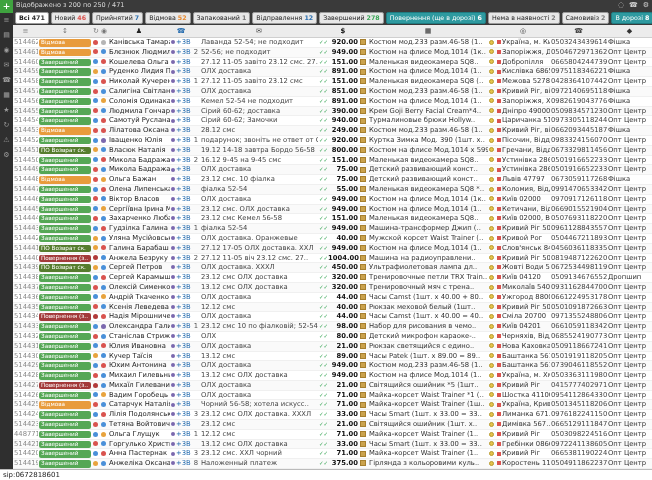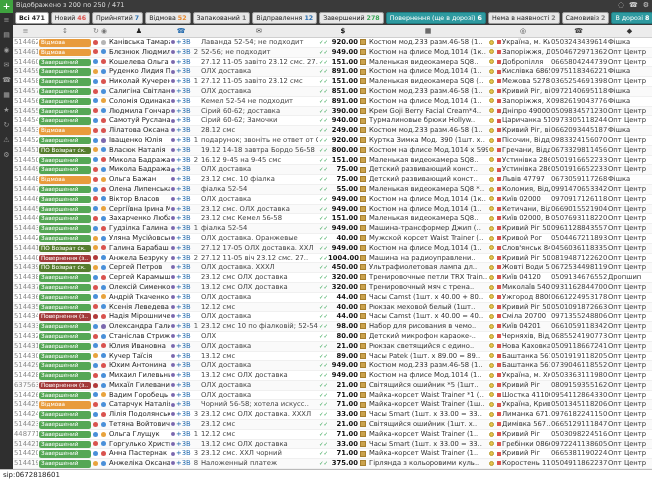--- a/index.html
+++ b/index.html
@@ -236,21 +236,21 @@
           <div class="c w-nm">Николай Кучеренко</div>
           <div class="c w-ph"><span class="mini"></span><span>+3В</span></div>
           <div class="c w-n">1</div>
           <div class="c w-ds">27.12 11-05 завіто 23.12 смс</div>
           <div class="c w-ck">✓✓</div>
           <div class="c w-pr">151.00</div>
           <div class="c w-pi"><span class="pico"></span></div>
           <div class="c w-pd">Маленькая видеокамера SQ8 (..</div>
           <div class="c w-py"><span class="pay"></span></div>
           <div class="c w-rg"><span class="regico"></span><span>Межова 52780</span></div>
-          <div class="c w-tl">0365254691398</div>
+          <div class="c w-tl">0428364107442</div>
           <div class="c w-sc">Опт Центр</div>
         </div>
         <div class="row">
           <div class="c w-id">514457</div>
           <div class="c w-st">
             <span class="badge" style="background: rgb(85, 167, 85);">Завершений</span>
           </div>
           <div class="c w-d1"><span class="dot" style="background: rgb(217, 83, 79);"></span></div>
           <div class="c w-d2"><span class="dot" style="background: rgb(74, 144, 217);"></span></div>
           <div class="c w-nm">Салигіна Світлана ..</div>
@@ -840,37 +840,37 @@
           <div class="c w-ck">✓✓</div>
           <div class="c w-pr">949.00</div>
           <div class="c w-pi"><span class="pico"></span></div>
           <div class="c w-pd">Костюм на флисе Мод.1014 (1..</div>
           <div class="c w-py"><span class="pay"></span></div>
           <div class="c w-rg"><span class="regico"></span><span>Україна, м. Хм..</span></div>
           <div class="c w-tl">0503363111980</div>
           <div class="c w-sc">Опт Центр</div>
         </div>
         <div class="row">
-          <div class="c w-id">637563</div>
+          <div class="c w-id">514427</div>
           <div class="c w-st">
             <span class="badge" style="background: rgb(163, 58, 58);">Повернення (з..</span>
           </div>
           <div class="c w-d1"><span class="dot" style="background: rgb(178, 59, 59);"></span></div>
           <div class="c w-d2"><span class="dot" style="background: rgb(74, 144, 217);"></span></div>
           <div class="c w-nm">Михаїл Гилеваний</div>
           <div class="c w-ph"><span class="mini"></span><span>+3В</span></div>
           <div class="c w-n"></div>
           <div class="c w-ds">ОЛХ доставка</div>
           <div class="c w-ck">✓✓</div>
           <div class="c w-pr">21.00</div>
           <div class="c w-pi"><span class="pico"></span></div>
           <div class="c w-pd">Світящийся ошийник *5 (1шт..</div>
           <div class="c w-py"><span class="pay"></span></div>
           <div class="c w-rg"><span class="regico"></span><span>Кривий Ріг</span></div>
-          <div class="c w-tl">0809159355162</div>
+          <div class="c w-tl">0415777402971</div>
           <div class="c w-sc">Опт Центр</div>
         </div>
         <div class="row">
           <div class="c w-id">514426</div>
           <div class="c w-st">
             <span class="badge" style="background: rgb(85, 167, 85);">Завершений</span>
           </div>
           <div class="c w-d1"><span class="dot" style="background: rgb(74, 144, 217);"></span></div>
           <div class="c w-d2"><span class="dot" style="background: rgb(232, 163, 61);"></span></div>
           <div class="c w-nm">Вадим Горобець</div>

